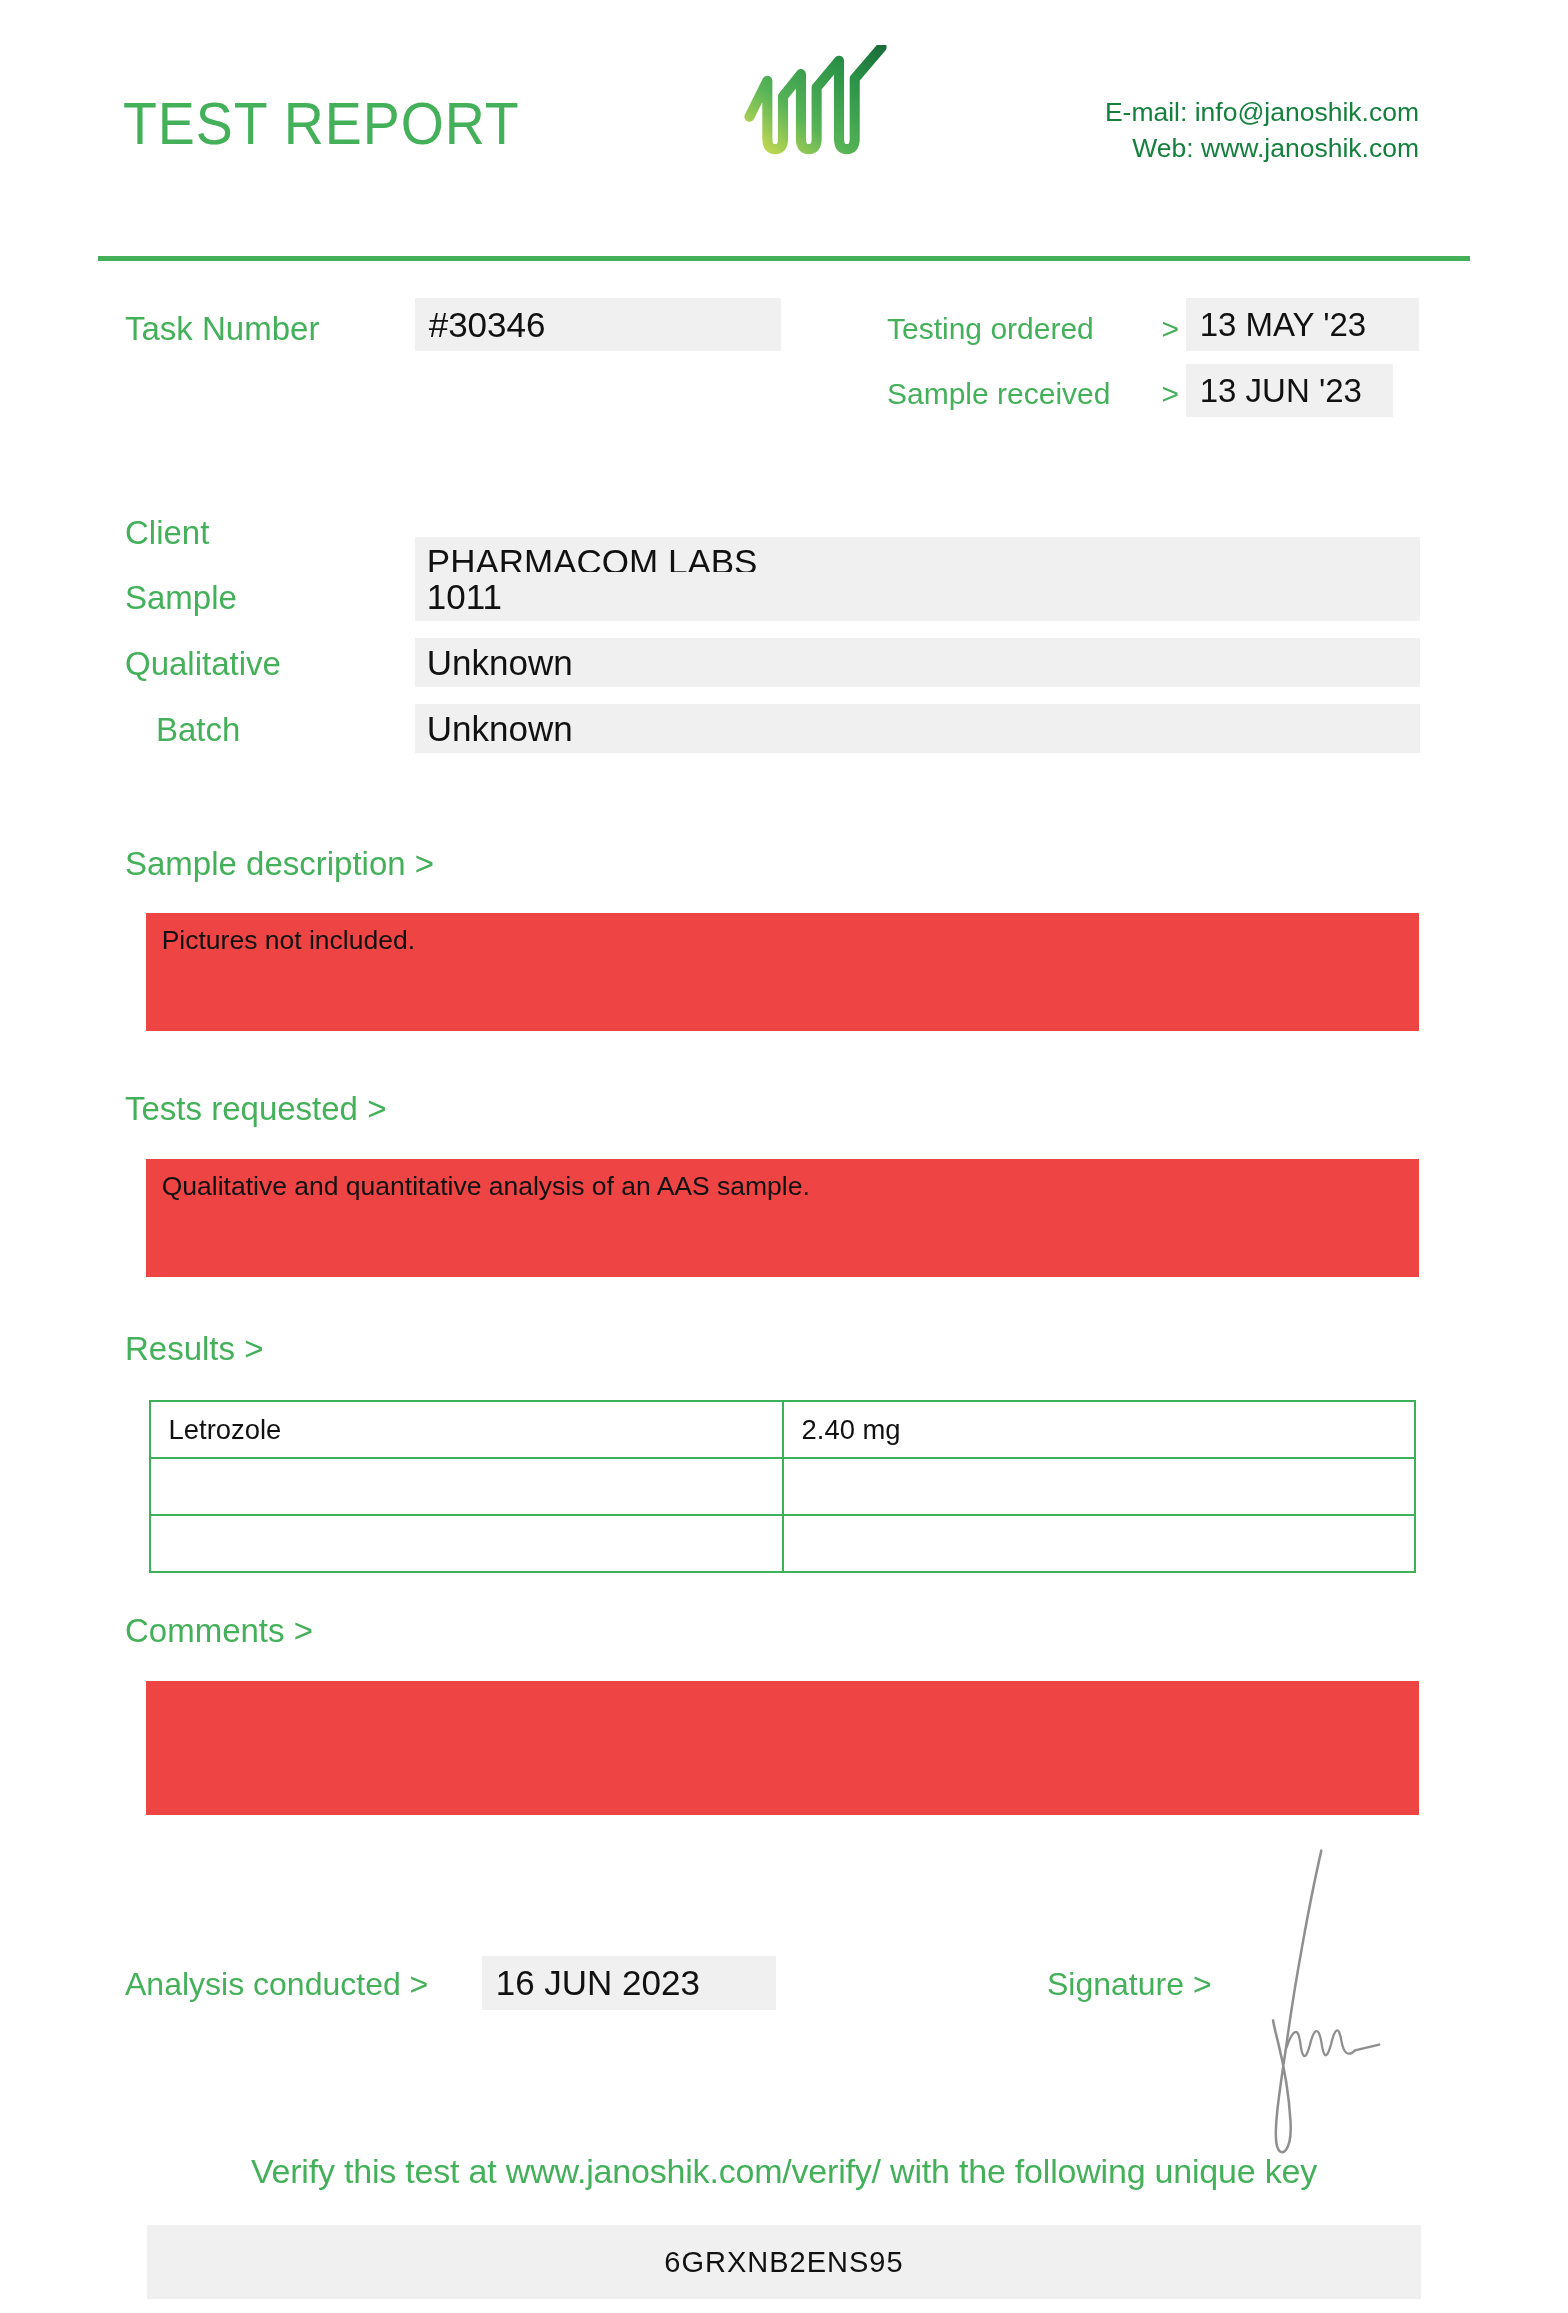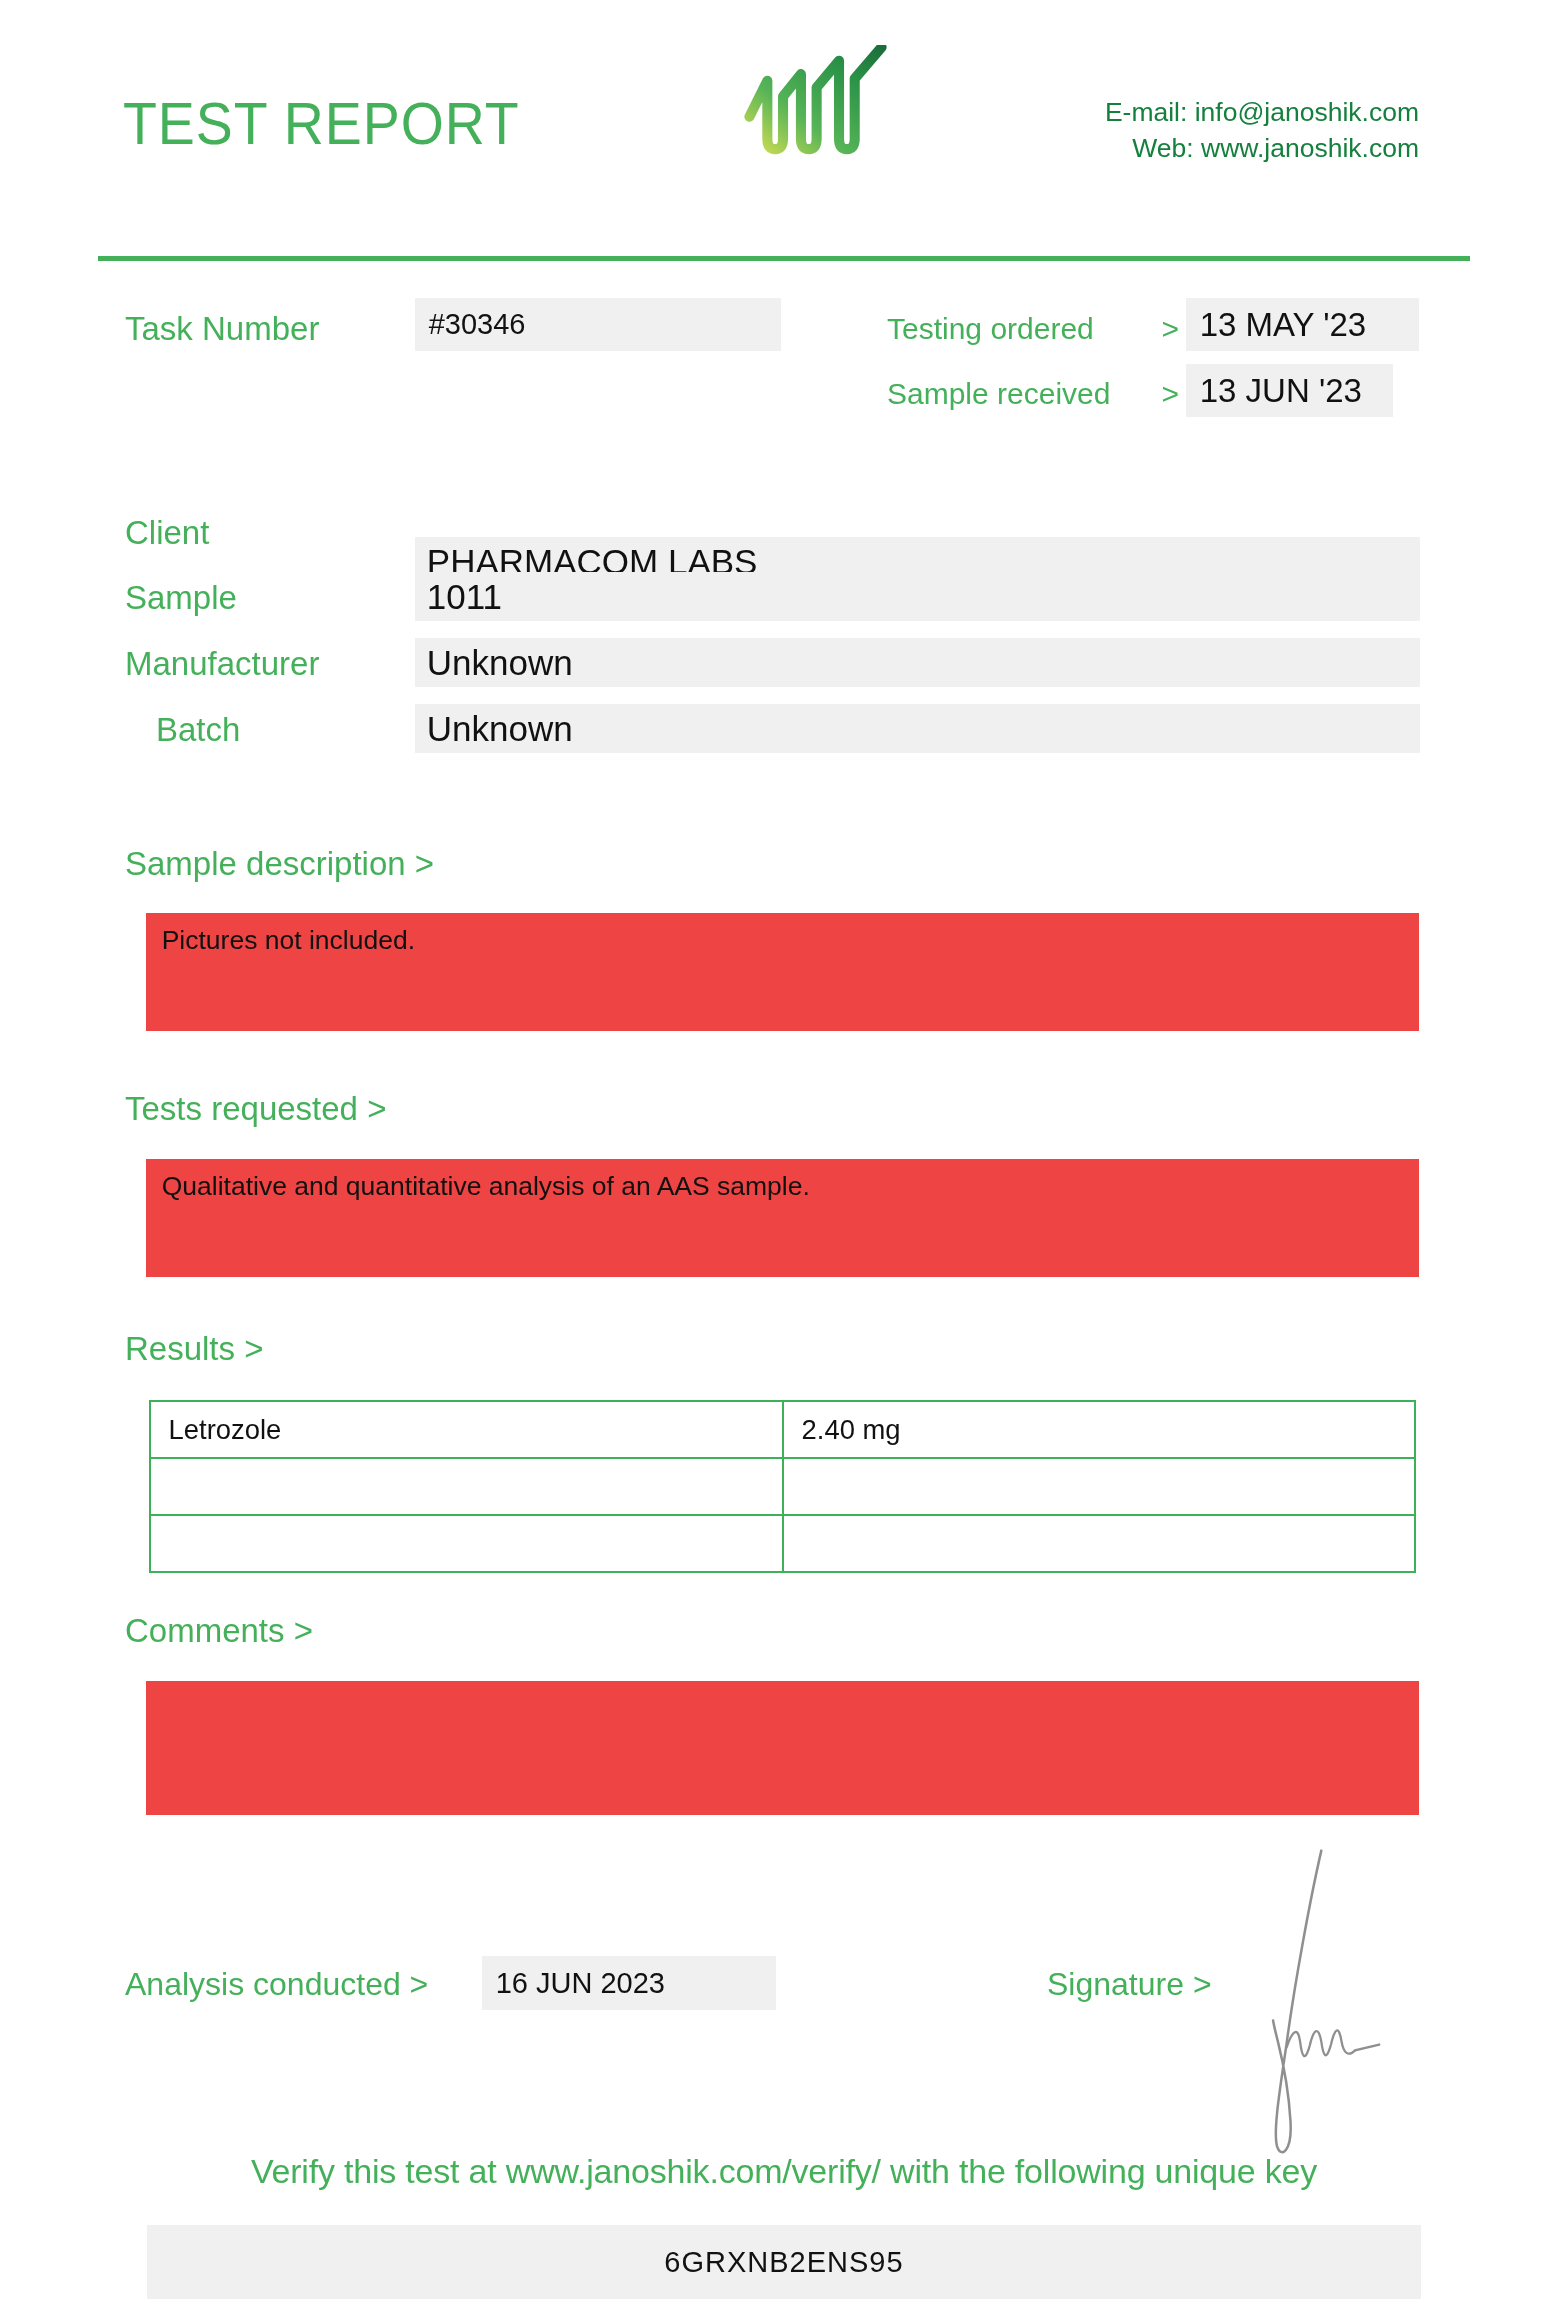--- a/index.html
+++ b/index.html
@@ -18,21 +18,21 @@
     .logo-green { background:linear-gradient(180deg,#1d7a3e 0%, #3aa74d 55%, #b5d148 100%);
                   -webkit-background-clip:text; background-clip:text; color:transparent; }
   }
   .contact { position:absolute; right:149px; top:94px; text-align:right;
              font-size:26.5px; color:#15803d; line-height:36px; }
   .rule { position:absolute; left:98px; top:256px; width:1372px; height:4.9px; background:#44b05a; }
 
   
   .glabel { position:absolute; color:#44b05a; font-size:33px; white-space:nowrap; }
   .gbox   { position:absolute; background:#f0f0f0; color:#111; white-space:nowrap; }
-  .val36  { font-size:29px; line-height:53px; padding-left:13.7px; }
+  .val36  { font-size:35px; line-height:53px; padding-left:13.7px; }
   .val34  { font-size:33px; line-height:53px; padding-left:13.7px; }
 
   
   .date-label { position:absolute; left:887px; width:292px; display:flex;
                 justify-content:space-between; color:#44b05a; font-size:30px; }
   
   .info-label { font-size:33px; }
   .info-box { left:415px; width:1005px; height:49px; font-size:35px; line-height:49px; padding-left:11.8px; }
 
   
@@ -96,21 +96,21 @@
     <span>&gt;</span>
   </div>
   <div class="gbox val34" style="left:1186px; top:364px; width:207px; height:53px;">13 JUN '23</div>
 
   <div class="glabel info-label" style="left:125px; top:514px;">Client</div>
   <div class="gbox info-box" style="top:537px;">PHARMACOM LABS</div>
 
   <div class="glabel info-label" style="left:125px; top:579px;">Sample</div>
   <div class="gbox info-box" style="top:572px;">1011</div>
 
-  <div class="glabel info-label" style="left:125px; top:645px;">Manufacturer</div>
+  <div class="glabel info-label" style="left:125px; top:645px;">Qualitative</div>
   <div class="gbox info-box" style="top:638px;">Unknown</div>
 
   <div class="glabel info-label" style="left:125px; top:711px;margin-left:31px;">Batch</div>
   <div class="gbox info-box" style="top:704px;">Unknown</div>
 
   <div class="glabel" style="left:125px; top:845px;">Sample description &gt;</div>
   <div class="section-box" style="top:913px; height:118px;">Pictures not included.</div>
 
   <div class="glabel" style="left:125px; top:1090px;">Tests requested &gt;</div>
   <div class="section-box" style="top:1159px; height:118px;">Qualitative and quantitative analysis of an AAS sample.</div>

